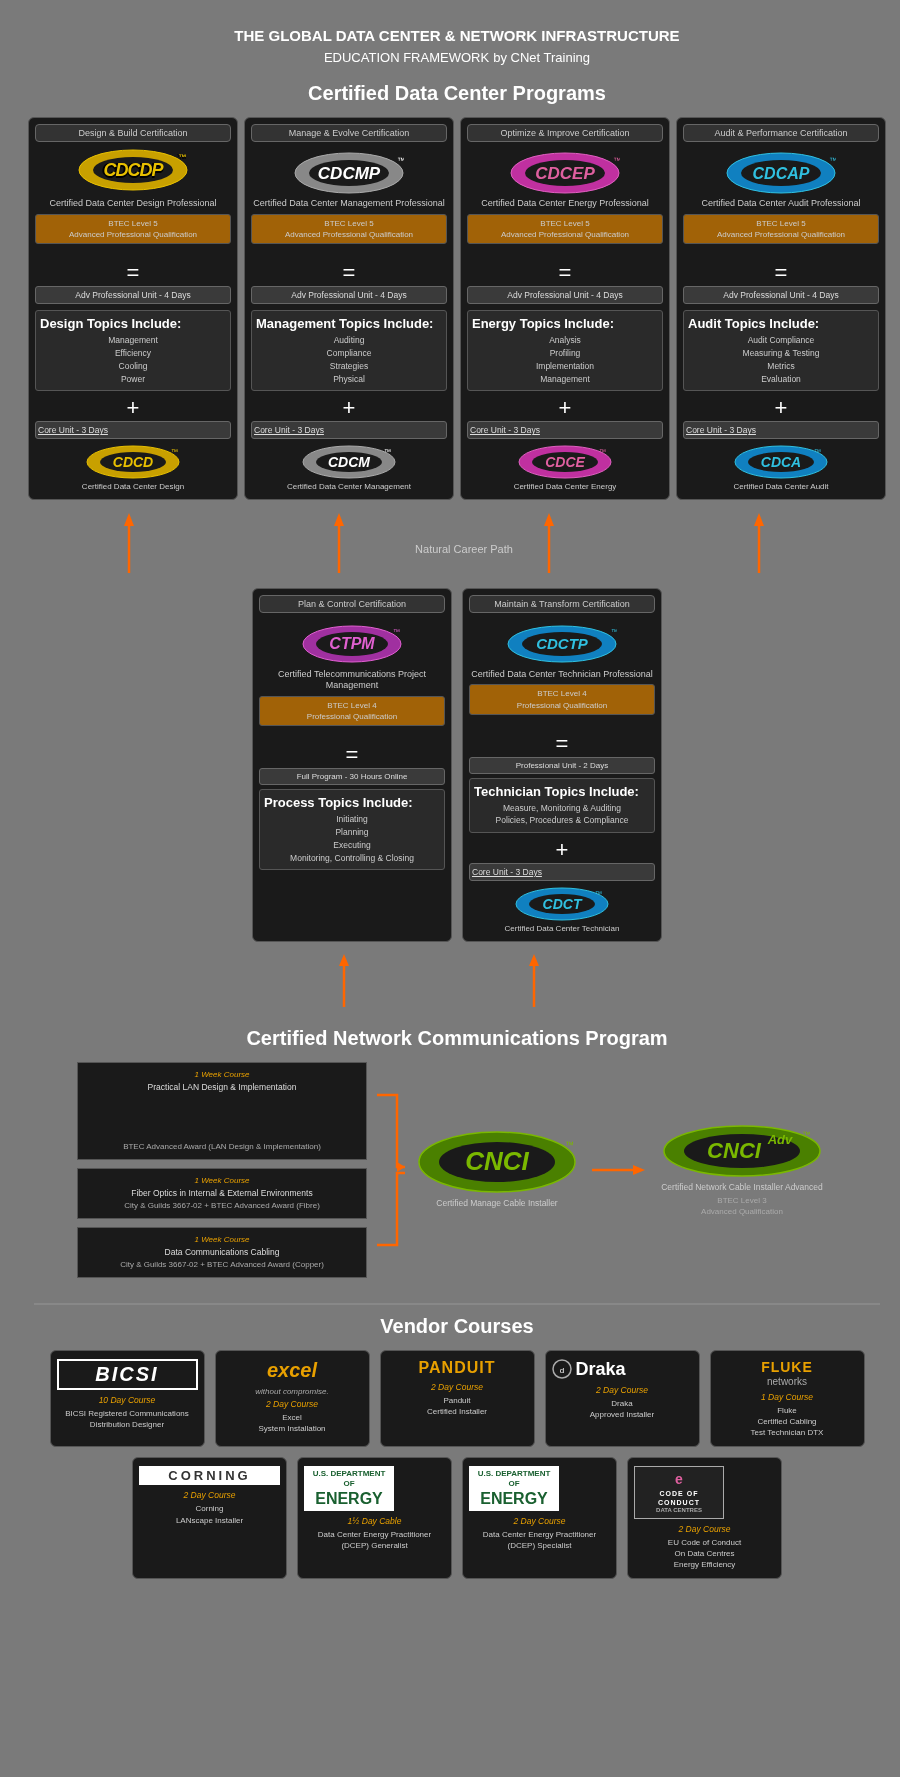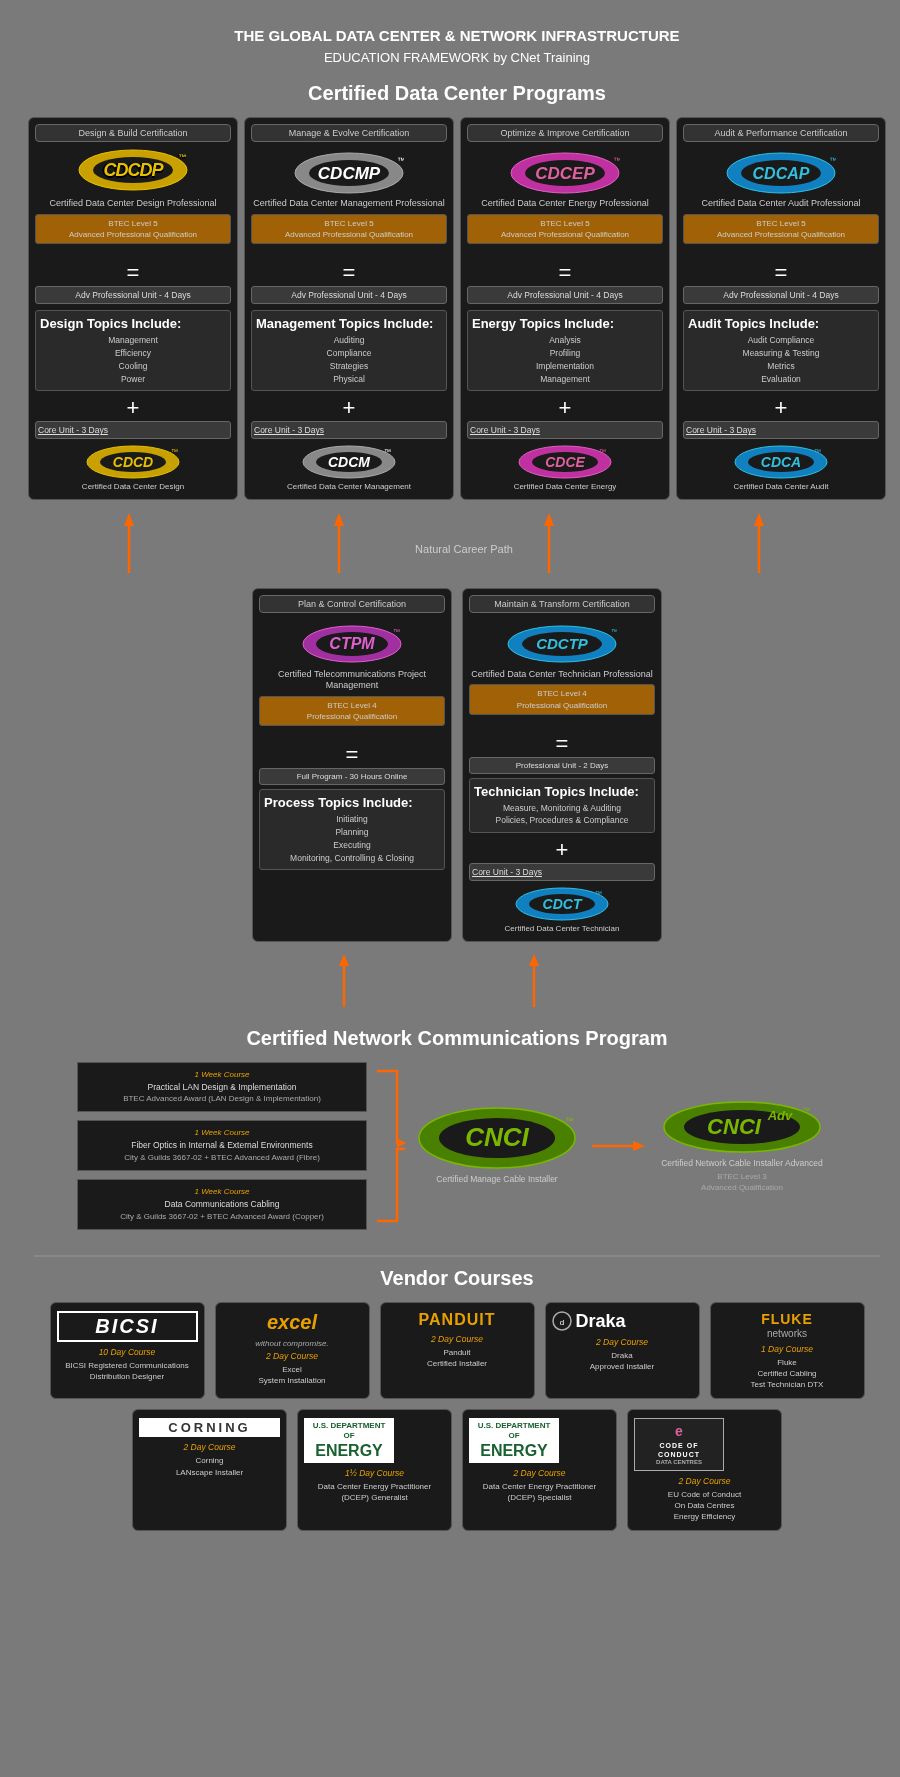--- a/index.html
+++ b/index.html
@@ -557,21 +557,21 @@
 
   <div class="network-title">Certified Network Communications Program</div>
 
   <div style="display:flex; align-items:center; justify-content:center; padding:0 30px; gap:0;">
 
     <div style="display:flex; flex-direction:column; gap:8px; width:290px;">
 
       <div class="network-course-box">
         <div class="course-week">1 Week Course</div>
         <div class="course-title-italic">Practical LAN Design &amp; Implementation</div>
-        <div style="font-size:8px;color:#aaa;">BTEC Advanced Award (LAN Design &amp; Implementation)</div>
+        <div style="font-size:8px;color:#aaa;margin-top:48px;">BTEC Advanced Award (LAN Design &amp; Implementation)</div>
       </div>
 
       <div class="network-course-box">
         <div class="course-week">1 Week Course</div>
         <div class="course-title-italic">Fiber Optics in Internal &amp; External Environments</div>
         <div style="font-size:8px;color:#aaa;">City &amp; Guilds 3667-02 + BTEC Advanced Award (Fibre)</div>
       </div>
 
       <div class="network-course-box">
         <div class="course-week">1 Week Course</div>
@@ -667,21 +667,21 @@
       <div style="font-size:13px;font-weight:900;color:#333;background:#fff;padding:2px 8px;letter-spacing:3px;text-transform:uppercase;margin-bottom:5px;">CORNING</div>
       <div class="vendor-course-days">2 Day Course</div>
       <div class="vendor-desc">Corning<br>LANscape Installer</div>
     </div>
 
     <div class="vendor-card">
       <div style="font-size:9px;font-weight:bold;color:#1a6030;background:#fff;padding:3px 6px;text-align:center;line-height:1.2;margin-bottom:5px;width:90px;">
         <div style="font-size:8px;">U.S. DEPARTMENT OF</div>
         <div style="font-size:16px;font-weight:900;color:#1a6030;">ENERGY</div>
       </div>
-      <div class="vendor-course-days">1½ Day Course</div>
+      <div class="vendor-course-days">1½ Day Cable</div>
       <div class="vendor-desc">Data Center Energy Practitioner<br>(DCEP) Generalist</div>
     </div>
 
     <div class="vendor-card">
       <div style="font-size:9px;font-weight:bold;color:#1a6030;background:#fff;padding:3px 6px;text-align:center;line-height:1.2;margin-bottom:5px;width:90px;">
         <div style="font-size:8px;">U.S. DEPARTMENT OF</div>
         <div style="font-size:16px;font-weight:900;color:#1a6030;">ENERGY</div>
       </div>
       <div class="vendor-course-days">2 Day Course</div>
       <div class="vendor-desc">Data Center Energy Practitioner<br>(DCEP) Specialist</div>

